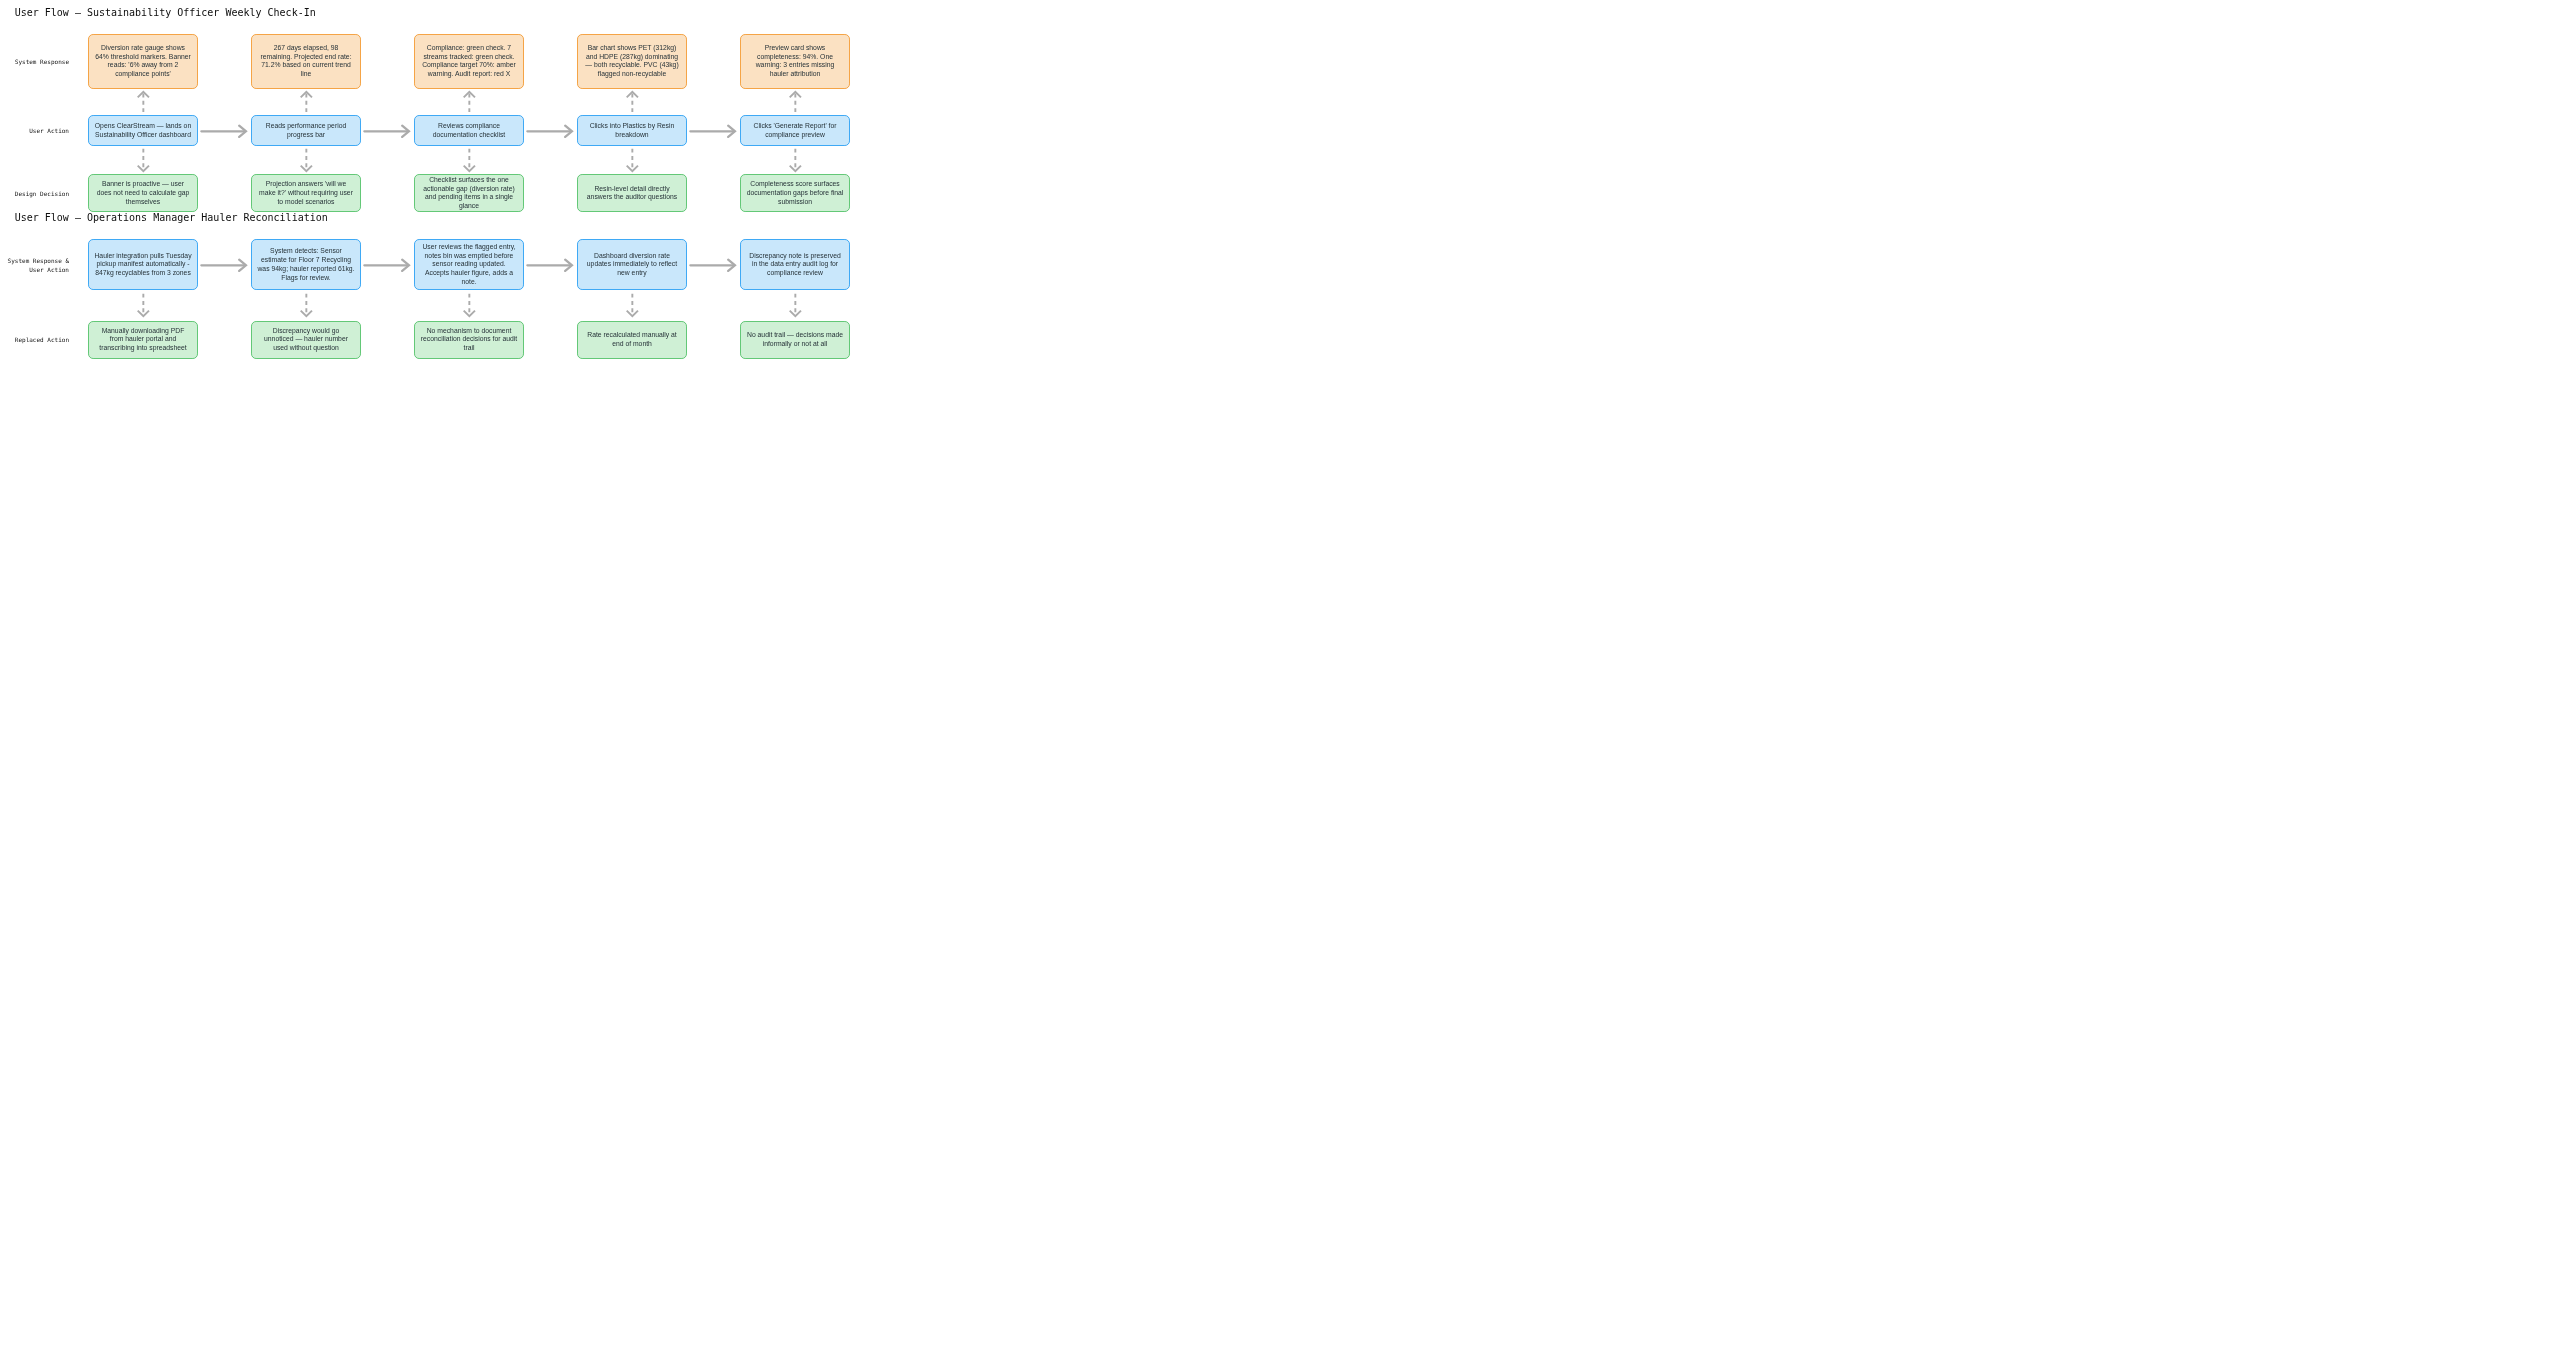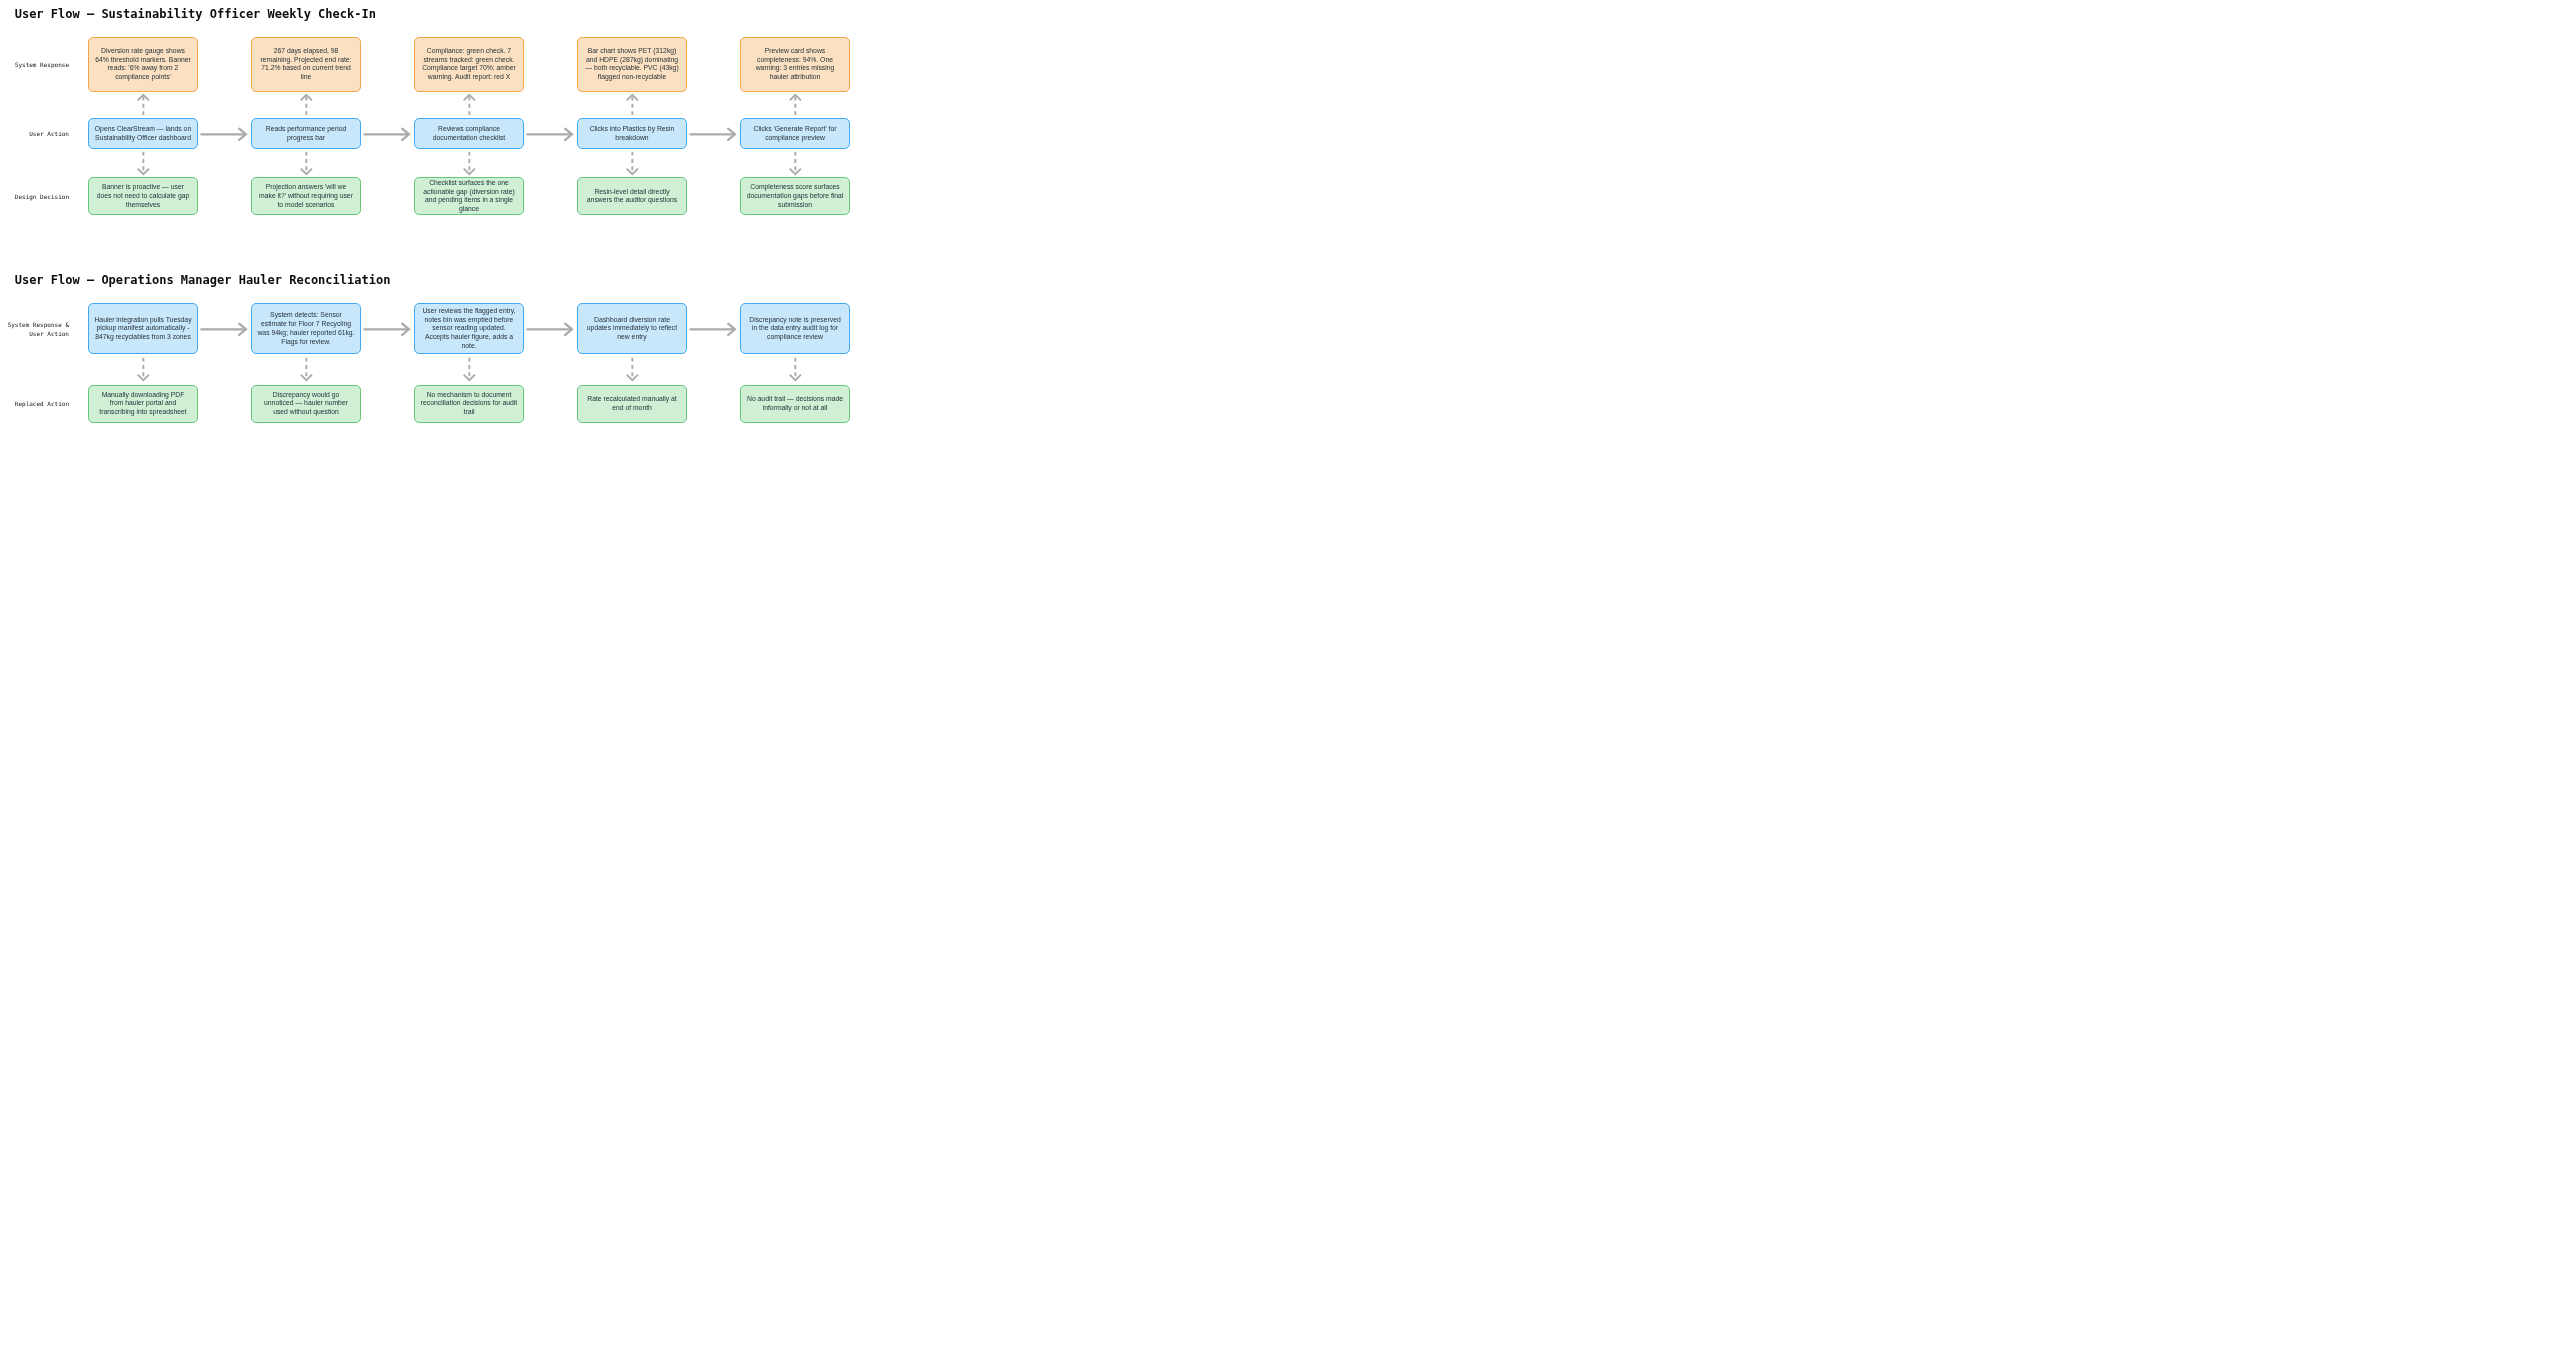--- a/index.html
+++ b/index.html
@@ -9,25 +9,25 @@
     --arrow:#ABABAB; --text:#263238; --heading:#0D0D0D; --bg:#FFFFFF;
   }
   *{margin:0;padding:0;box-sizing:border-box;}
   html,body{background:var(--bg);}
   body{
     width:859px;height:449px;overflow:hidden;position:relative;
     font-family:"Liberation Sans",sans-serif;
   }
   .title{
     font-family:"DejaVu Sans Mono","Liberation Mono",monospace;
-    font-weight:700;font-size:12px;color:var(--heading);
+    font-weight:400;font-size:10px;color:var(--heading);
     margin-left:14.7px;letter-spacing:0;white-space:nowrap;
   }
   #title1{padding-top:6.8px;}
-  #title2{margin-top:58px;}
+  #title2{}
   .flow{margin-top:16px;}
   .frow{display:flex;align-items:stretch;}
   .lbl{
     width:88px;display:flex;align-items:center;justify-content:flex-end;
     padding-right:19px;
     font-family:"DejaVu Sans Mono","Liberation Mono",monospace;
     font-size:6px;color:#141414;text-align:right;line-height:1.55;
     white-space:nowrap;
   }
   .cell{width:110px;display:flex;align-items:center;justify-content:center;}

